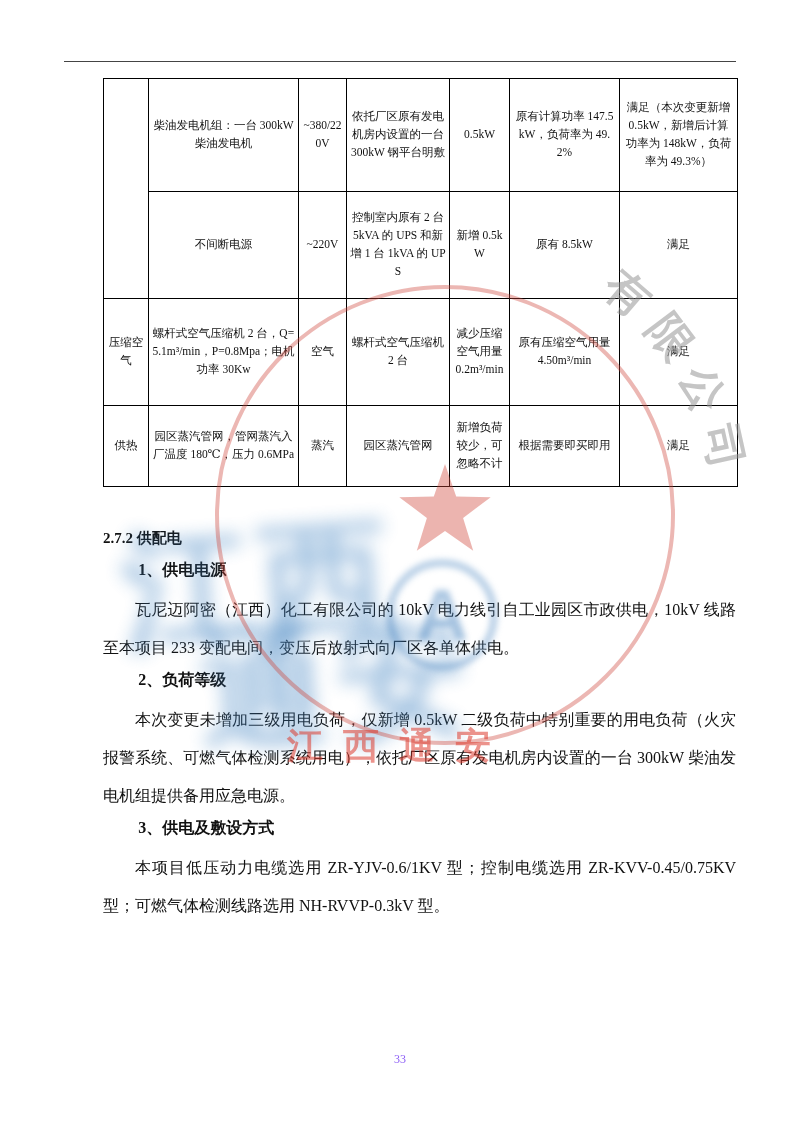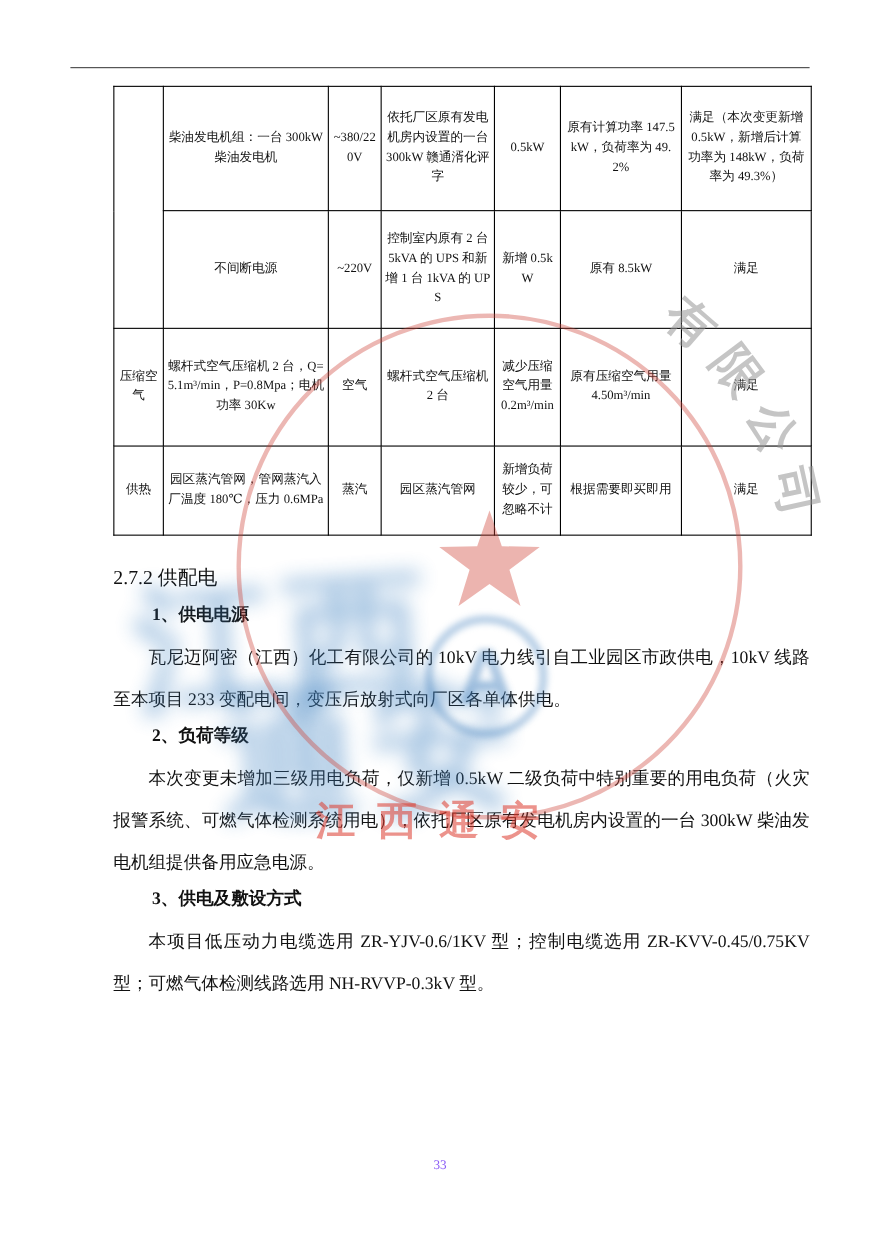--- a/index.html
+++ b/index.html
@@ -37,21 +37,21 @@
     padding:2px 3px;
     word-break:break-all;
   }
   tr.r1 td{height:108px;}
   tr.r2 td{height:102px;margin-left:43px;}
   tr.r3 td{height:102px;}
   tr.r4 td{height:76px;}
   
   .body-text{margin-left:39px;width:633px;}
   .sec-title{
-    font-size:18px;font-weight:normal;margin:26px 0 12px 0;
+    font-size:15px;font-weight:bold;margin:42px 0 12px 0;
   }
   .sub-title{
     font-size:16px;font-weight:bold;margin:3px 0 10px 0;padding-left:2.2em;
   }
   .para{
     font-size:16px;line-height:38px;text-align:justify;
     text-indent:2em;margin:0;
   }
   .page-number{
     position:absolute;bottom:64px;left:0;right:0;
@@ -110,21 +110,21 @@
       <col style="width:103px">
         <col style="width:60px">
         <col style="width:110px">
       <col style="width:118px">
     </colgroup>
     <tbody>
         <tr class="r1">
       <td rowspan="2"></td>
       <td>柴油发电机组：一台 300kW 柴油发电机</td>
       <td>~380/220V</td>
-      <td>依托厂区原有发电机房内设置的一台 300kW 赣通湑化评字</td>
+      <td>依托厂区原有发电机房内设置的一台 300kW 钢平台明敷</td>
       <td>0.5kW</td>
       <td>原有计算功率 147.5kW，负荷率为 49.2%</td>
       <td>满足（本次变更新增 0.5kW，新增后计算功率为 148kW，负荷率为 49.3%）</td>
     </tr>
     <tr class="r2">
       <td>不间断电源</td>
       <td>~220V</td>
       <td>控制室内原有 2 台 5kVA 的 UPS 和新增 1 台 1kVA 的 UPS</td>
       <td>新增 0.5kW</td>
       <td>原有 8.5kW</td>

